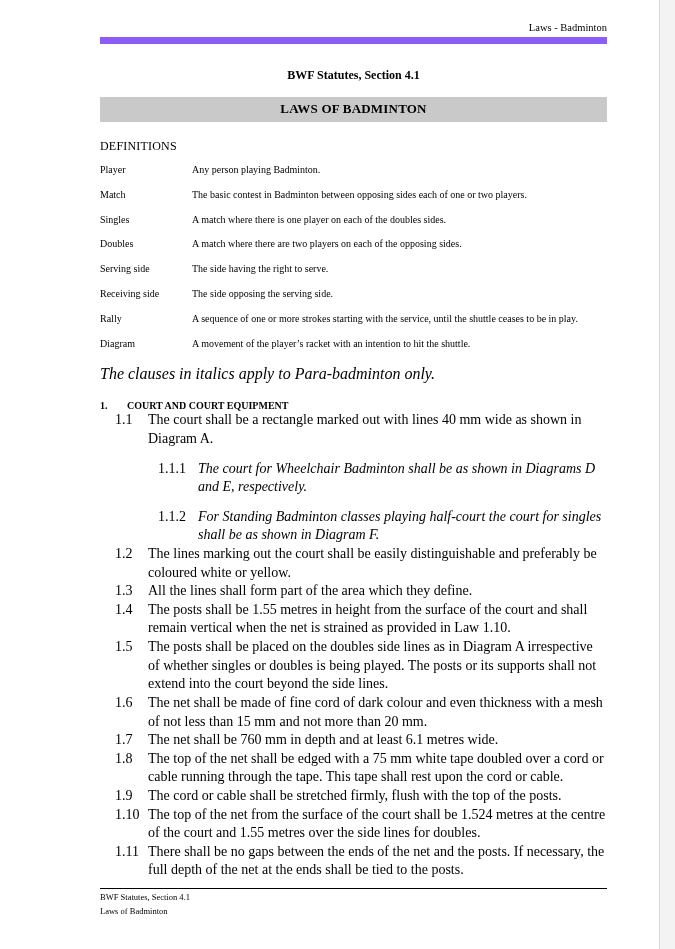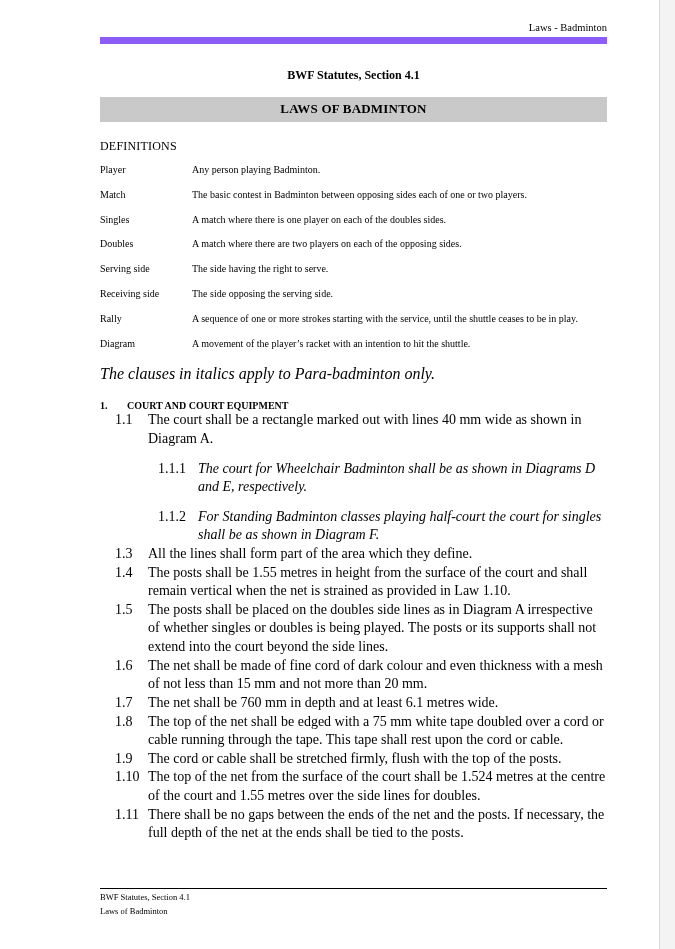--- a/index.html
+++ b/index.html
@@ -204,20 +204,24 @@
         </div>
         <div class="subclause">
           <div class="cnum">1.1.1</div>
           <div class="ctext">The court for Wheelchair Badminton shall be as shown in Diagrams D and E, respectively.</div>
         </div>
         <div class="subclause">
           <div class="cnum">1.1.2</div>
           <div class="ctext">For Standing Badminton classes playing half-court the court for singles shall be as shown in Diagram F.</div>
         </div>
         <div class="clause">
+          <div class="cnum">1.2</div>
+          <div class="ctext">The lines marking out the court shall be easily distinguishable and preferably be coloured white or yellow.</div>
+        </div>
+        <div class="clause">
           <div class="cnum">1.3</div>
           <div class="ctext">All the lines shall form part of the area which they define.</div>
         </div>
         <div class="clause">
           <div class="cnum">1.4</div>
           <div class="ctext">The posts shall be 1.55 metres in height from the surface of the court and shall remain vertical when the net is strained as provided in Law 1.10.</div>
         </div>
         <div class="clause">
           <div class="cnum">1.5</div>
           <div class="ctext">The posts shall be placed on the doubles side lines as in Diagram A irrespective of whether singles or doubles is being played. The posts or its supports shall not extend into the court beyond the side lines.</div>

